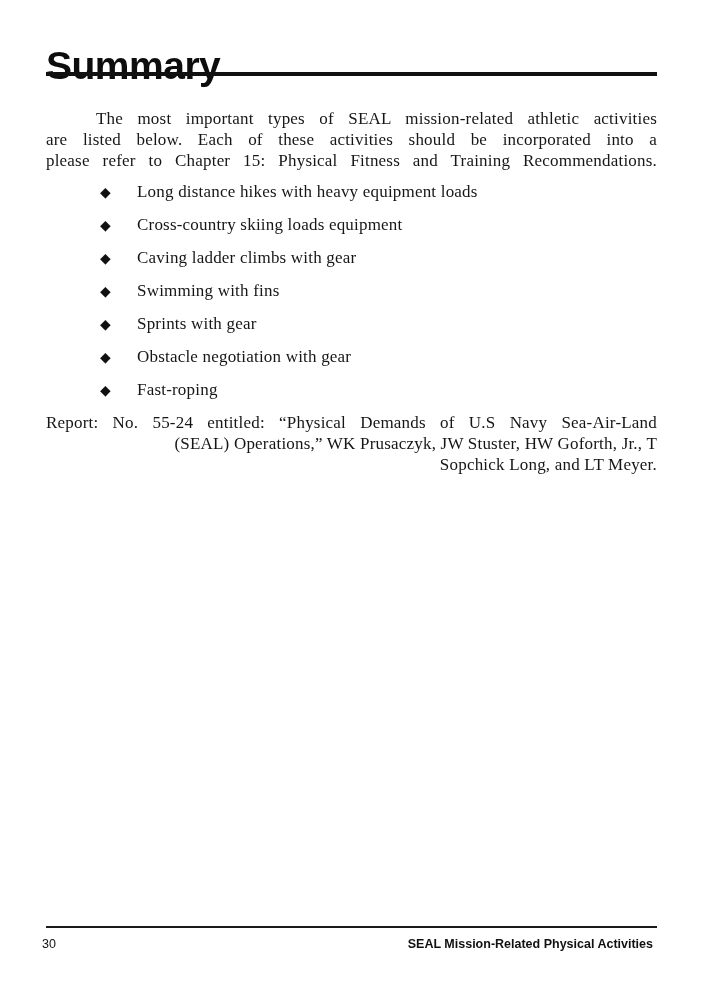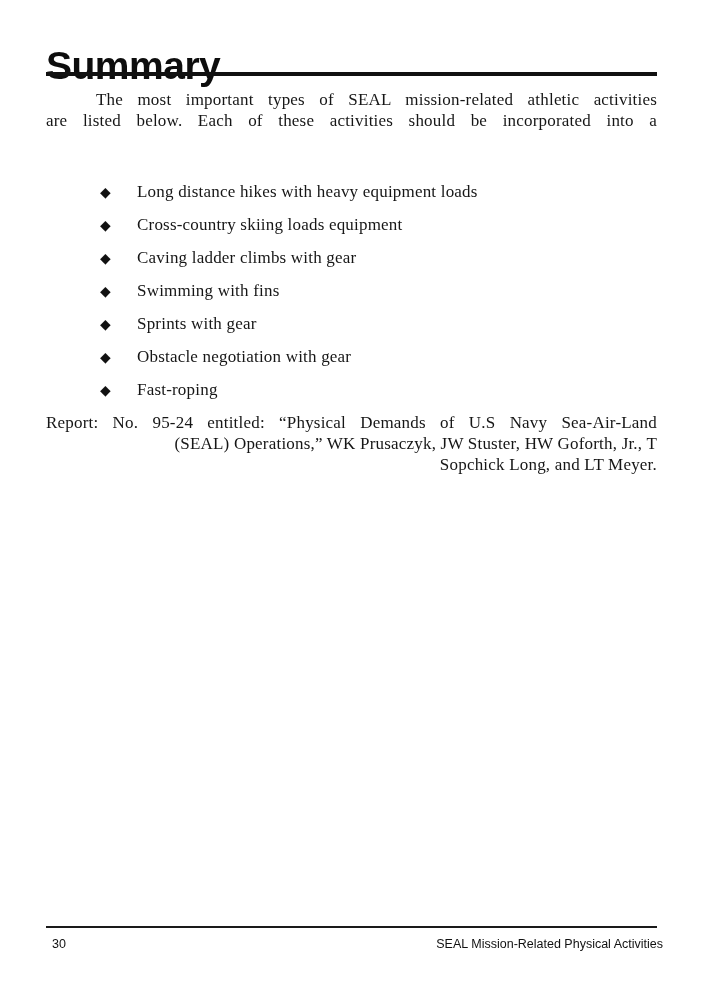--- a/index.html
+++ b/index.html
@@ -44,21 +44,21 @@
     letter-spacing: 0.2px;
     color: #161616;
   }
   #intro-paragraph { top: 89px; }
   #reference-paragraph { top: 412px; }
   .ln { text-align: right; }
   .jstretch {
     text-align: justify;
     text-align-last: justify;
   }
-  .indent { text-indent: 50px; }
+  .indent { text-indent: 50px; margin-top: 19px; }
   .activity-list {
     position: absolute;
     left: 46px;
     top: 181px;
     width: 611px;
     font-size: 17px;
     line-height: 21px;
     letter-spacing: 0.2px;
   }
   .bullet-item {
@@ -78,45 +78,46 @@
   .footer-rule {
     position: absolute;
     left: 46px;
     top: 926px;
     width: 611px;
     height: 2px;
     background: #1a1a1a;
   }
   .footer-row {
     position: absolute;
-    left: 52px;
+    left: 42px;
     top: 935px;
     width: 611px;
     display: flex;
     justify-content: space-between;
     align-items: baseline;
     font-family: "Liberation Sans", sans-serif;
     font-size: 12.5px;
     line-height: 18px;
     color: #111111;
   }
   .page-number { font-weight: 400; }
-  .footer-title { font-weight: 400; }
+  .footer-title { font-weight: 700; }
 </style>
 </head>
 <body>
 
 <div class="page">
 
   <h1 class="title">Summary</h1>
   <div class="title-rule"></div>
 
   <div class="para" id="intro-paragraph">
     <div class="ln jstretch indent">The most important types of SEAL mission-related athletic activities</div>
     <div class="ln jstretch">are listed below. Each of these activities should be incorporated into a</div>
+    <div class="ln jstretch">please refer to Chapter 15: Physical Fitness and Training Recommendations.</div>
   </div>
 
   <div class="activity-list">
     <div class="bullet-item">
       <span class="bullet">◆</span>
       <span class="bullet-text">Long distance hikes with heavy equipment loads</span>
     </div>
     <div class="bullet-item">
       <span class="bullet">◆</span>
       <span class="bullet-text">Cross-country skiing loads equipment</span>
@@ -137,21 +138,21 @@
       <span class="bullet">◆</span>
       <span class="bullet-text">Obstacle negotiation with gear</span>
     </div>
     <div class="bullet-item">
       <span class="bullet">◆</span>
       <span class="bullet-text">Fast-roping</span>
     </div>
   </div>
 
   <div class="para" id="reference-paragraph">
-    <div class="ln jstretch">Report: No. 95-24 entitled: “Physical Demands of U.S Navy Sea-Air-Land</div>
+    <div class="ln jstretch">Report: No. 55-24 entitled: “Physical Demands of U.S Navy Sea-Air-Land</div>
     <div class="ln">(SEAL) Operations,” WK Prusaczyk, JW Stuster, HW Goforth, Jr., T</div>
     <div class="ln">Sopchick Long, and LT Meyer.</div>
   </div>
 
   <div class="footer-rule"></div>
   <div class="footer-row">
     <span class="page-number">30</span>
     <span class="footer-title">SEAL Mission-Related Physical Activities</span>
   </div>
 

